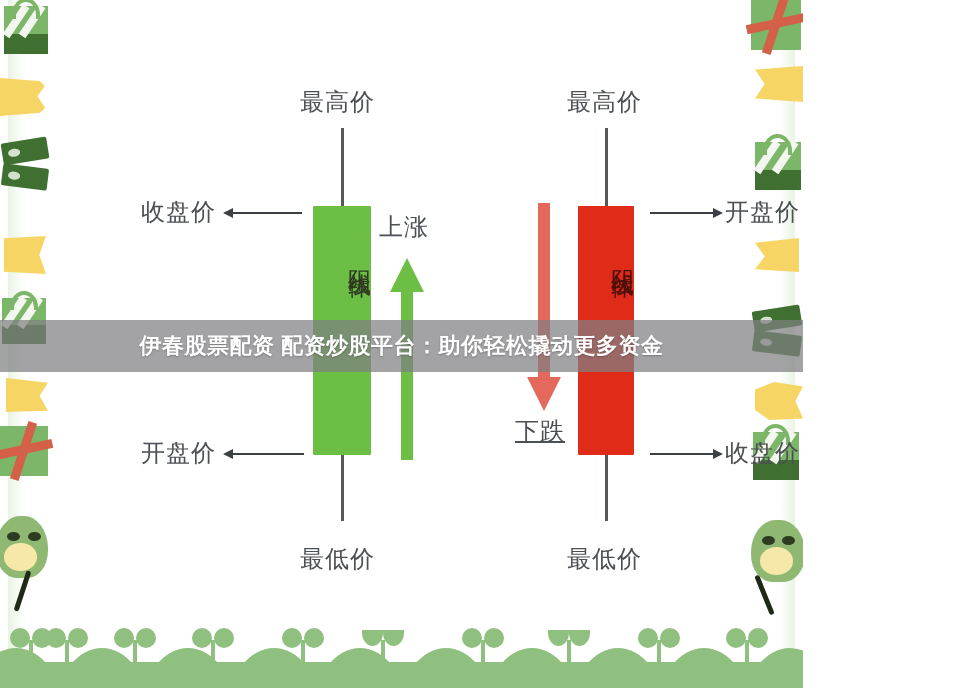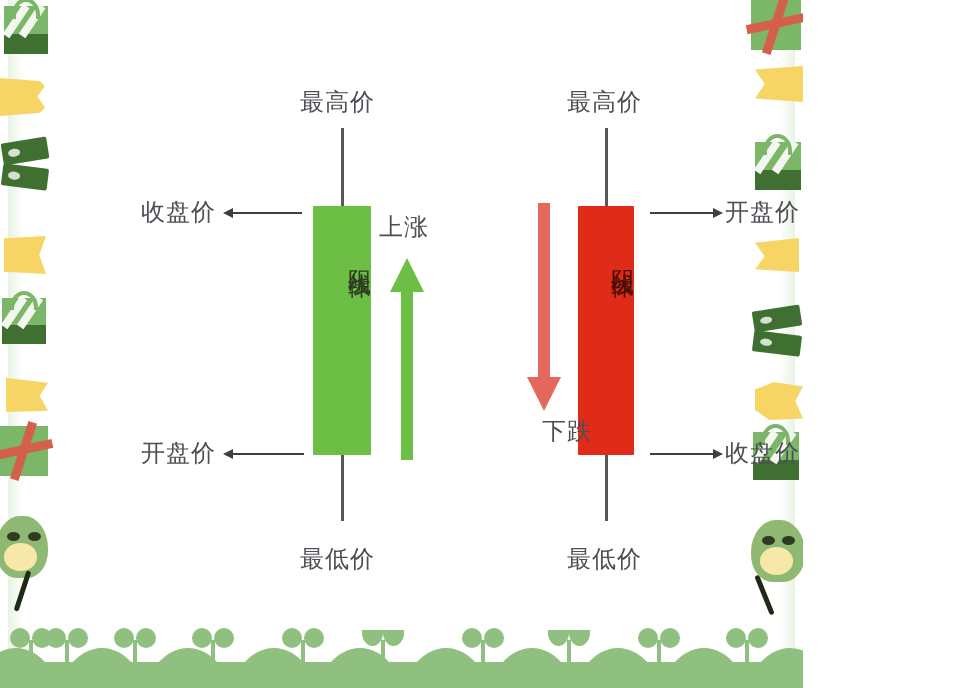--- a/index.html
+++ b/index.html
@@ -525,17 +525,20 @@
 
     <div class="harrow right" style="left:650px; top:453px; width:64px;"></div>
     <div class="lbl" style="left:725px; top:437px;">收盘价</div>
 
     <div class="lbl" style="left:567px; top:543px;">最低价</div>
 
     <div class="trend down" style="left:527px; top:203px; height:208px;">
       <div class="shaft"></div>
       <div class="head"></div>
     </div>
-    <div class="lbl" style="left:542px; top:415px;">下跌</div>
+    <div class="lbl" style="left:515px; top:415px;text-decoration:underline;">下跌</div>
   </div>
 
+  <div class="banner" style="top:320px; height:52px;">
+    <span class="banner-text">伊春股票配资 配资炒股平台：助你轻松撬动更多资金</span>
+  </div>
 
 </div>
 
 </body></html>

